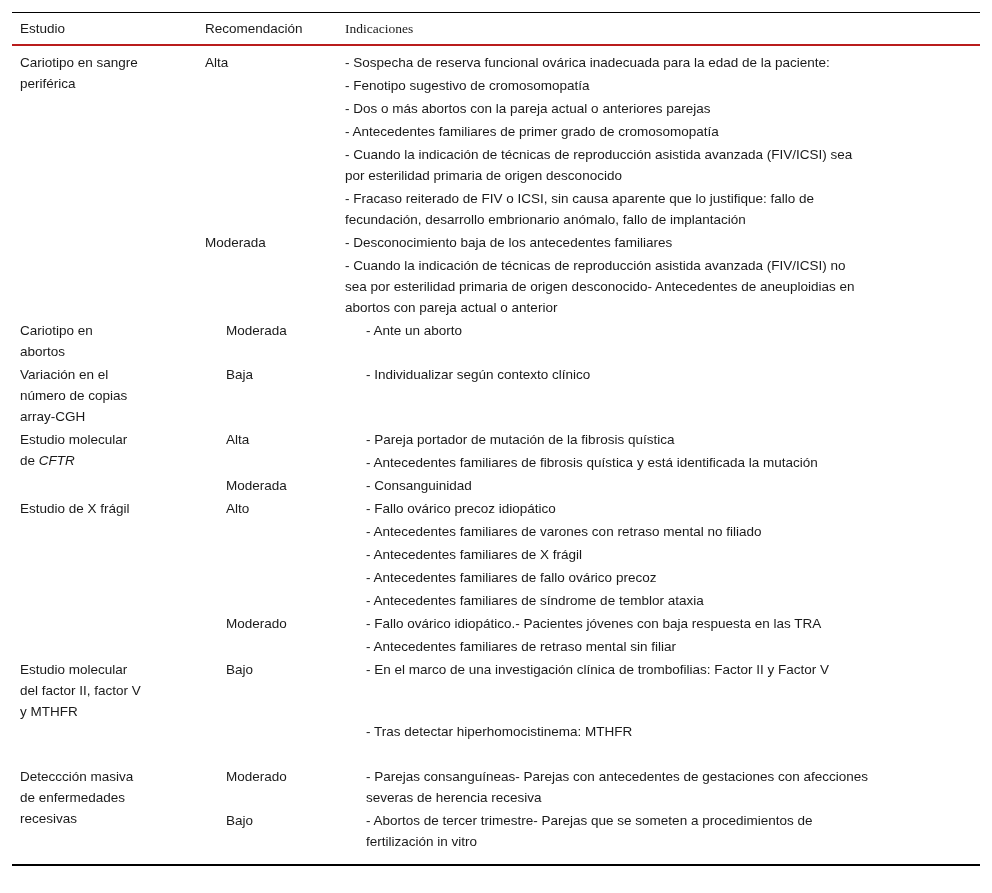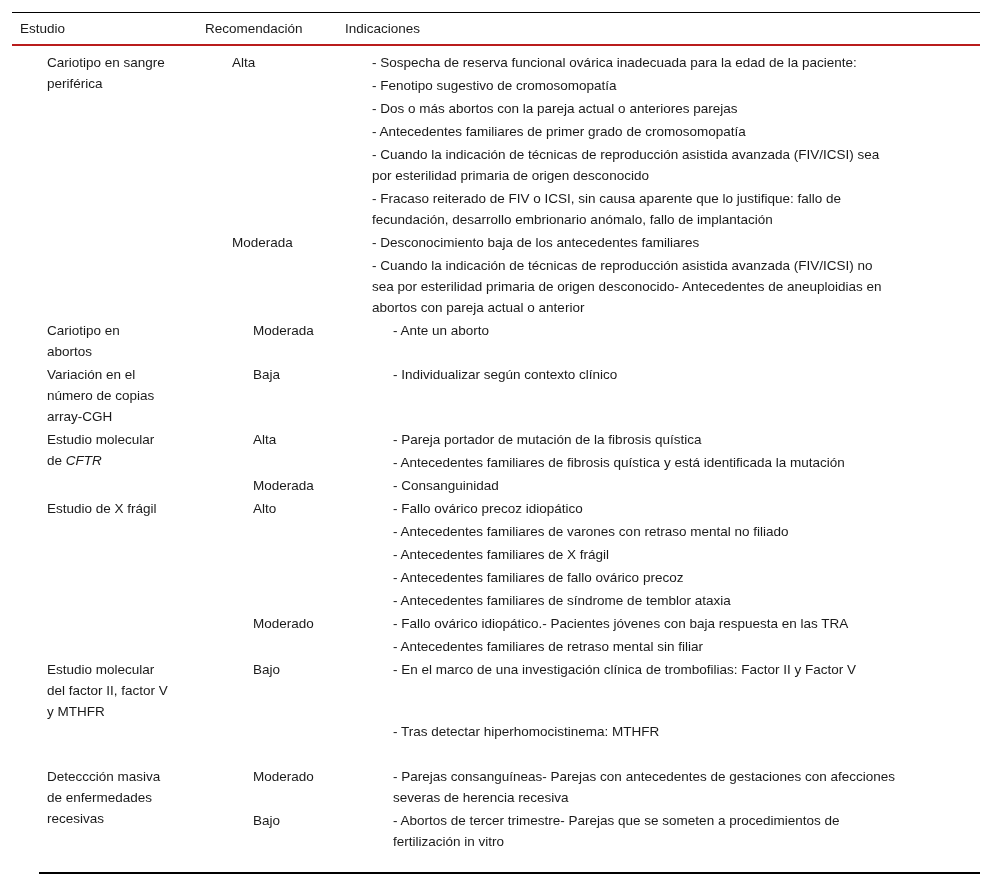--- a/index.html
+++ b/index.html
@@ -23,25 +23,24 @@
   }
   .thead {
     display: flex;
     align-items: flex-start;
     border-top: 1px solid #000;
     border-bottom: 2px solid #b91c1c;
     padding: 5px 0 5px 8px;
   }
   .thead .c1 { width: 185px; flex: 0 0 185px; }
   .thead .c2 { width: 140px; flex: 0 0 140px; }
-  .thead .c3 { flex: 1; min-width: 0; }
+  .thead .c3 { flex: 1; min-width: 0; font-family: Liberation Serif, serif; }
   .tbody {
-    padding: 6px 0 20px 8px;
+    padding: 6px 0 12px 8px;
     border-bottom: 2px solid #000;
-    margin-left: 27px;
   }
   .group {
     display: flex;
     align-items: flex-start;
   }
   .group + .group { margin-top: 2px; gap: 21px; }
   
   .tbody > .group:nth-of-type(7) { margin-top: 24px; }
   .cell.estudio { width: 185px; flex: 0 0 185px; }
   .subrows { flex: 1; min-width: 0; }

